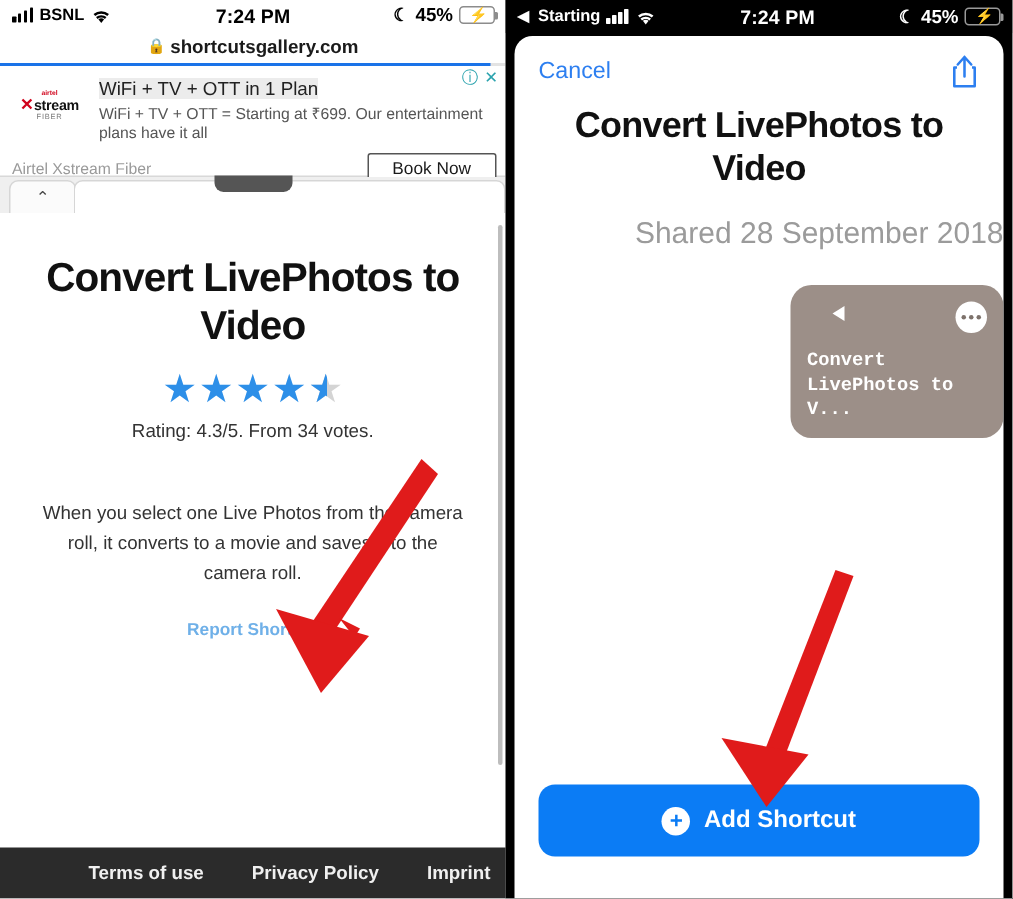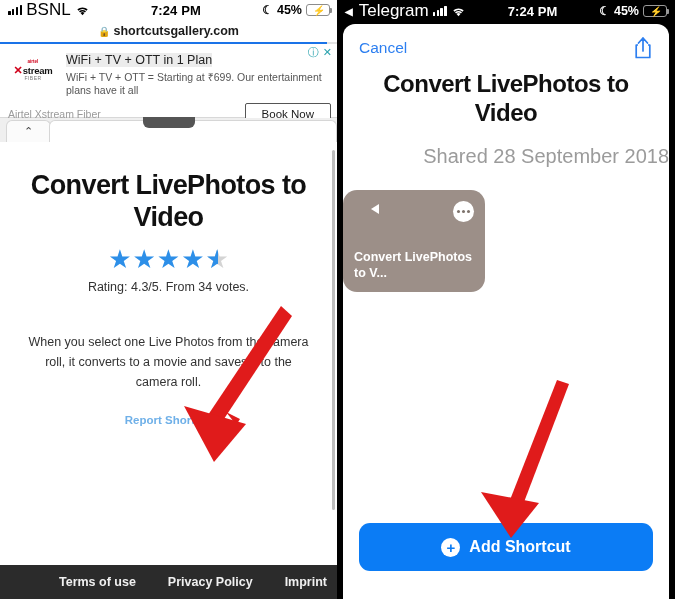--- a/index.html
+++ b/index.html
@@ -25,21 +25,21 @@
   }
   .sb-left { display: flex; align-items: center; gap: 4px; }
   .sb-center { flex: 1; text-align: center; font-size: 13px; font-weight: bold; letter-spacing: .1px;}
   .sb-right { display: flex; align-items: center; gap: 4px; justify-content: flex-end; }
   .sig-bars { display: flex; align-items: flex-end; gap: 1.3px; height: 10px; }
   .sig-bars i { display:block; width: 2.6px; background: #000; border-radius: .5px; }
   .sig-bars i:nth-child(1){height:4px}
   .sig-bars i:nth-child(2){height:6px}
   .sig-bars i:nth-child(3){height:8px}
   .sig-bars i:nth-child(4){height:10px}
-  .carrier { font-size: 17px; font-weight: normal; }
+  .carrier { font-size: 11px; font-weight: bold; }
   .wifi-ico { width: 15px; height: 11px; position: relative; }
   .batt-pct { font-size: 12.5px; font-weight: bold; }
   .moon { font-size: 12px; }
   .batt {
     width: 24px; height: 11.5px; border: 1.2px solid #8c8c8c;
     border-radius: 3px; position: relative; padding: 1px;
   }
   .batt::after {
     content:''; position:absolute; right:-3.4px; top:3px;
     width:2px; height:4.5px; background:#8c8c8c; border-radius:0 1px 1px 0;
@@ -150,21 +150,21 @@
     background:#fff; border-radius: 12px 12px 0 0; overflow:hidden;
   }
   .sheet-top { display:flex; align-items:center; justify-content:space-between; padding: 12px 16px 4px; }
   .cancel { color:#2d7ff0; font-size:15.5px; background:none; border:none; font-family:"Liberation Sans",sans-serif; cursor:pointer; }
   .share-ico { width:20px; height:24px; }
   .title-r {
     text-align:center; font-size: 24px; font-weight:bold; color:#111;
     line-height:1.2; letter-spacing:-0.5px; margin-top: 6px; padding: 0 26px;
   }
   .shared { text-align:right; font-size:20px; color:#9b9b9b; margin-top:17px;padding-left:32px; }
-  .card-wrap { display:flex; justify-content:flex-start; margin-top: 22px; }
+  .card-wrap { display:flex; justify-content:flex-end; margin-top: 22px; font-family: Liberation Mono, monospace; }
   .card {
     width: 142px; height: 102px; background: #9c8f88; border-radius: 14px;
     padding: 11px 11px 10px; position:relative; display:flex; flex-direction:column;
     justify-content:space-between;
   }
   .card-row { display:flex; align-items:flex-start; justify-content:space-between; }
   .cam {
     width: 25px; height: 17px; position:relative;
   }
   .cam-body { width:18px; height:17px; background:#fff; border-radius:4px; }
@@ -297,21 +297,21 @@
       <a href="#">Privacy Policy</a>
       <a href="#">Imprint</a>
     </div>
   </div>
 
   <div class="panel-right">
 
     <div class="statusbar-dark">
       <div class="sb-left">
         <span class="back-tri">◀</span>
-        <span class="carrier">Telegram</span>
+        <span class="carrier">Starting</span>
         <span class="sig-bars">
             <i></i>
             <i></i>
             <i></i>
             <i></i>
           </span>
         <span class="wifi-ico">
           <svg width="15" height="11" viewBox="0 0 16 12">
               <path d="M8 11.2l2.1-2.6a3.3 3.3 0 0 0-4.2 0L8 11.2z" fill="#fff"></path>
               <path d="M3.6 6.2a6.9 6.9 0 0 1 8.8 0l1.2-1.5a8.8 8.8 0 0 0-11.2 0l1.2 1.5z" fill="#fff"></path>

